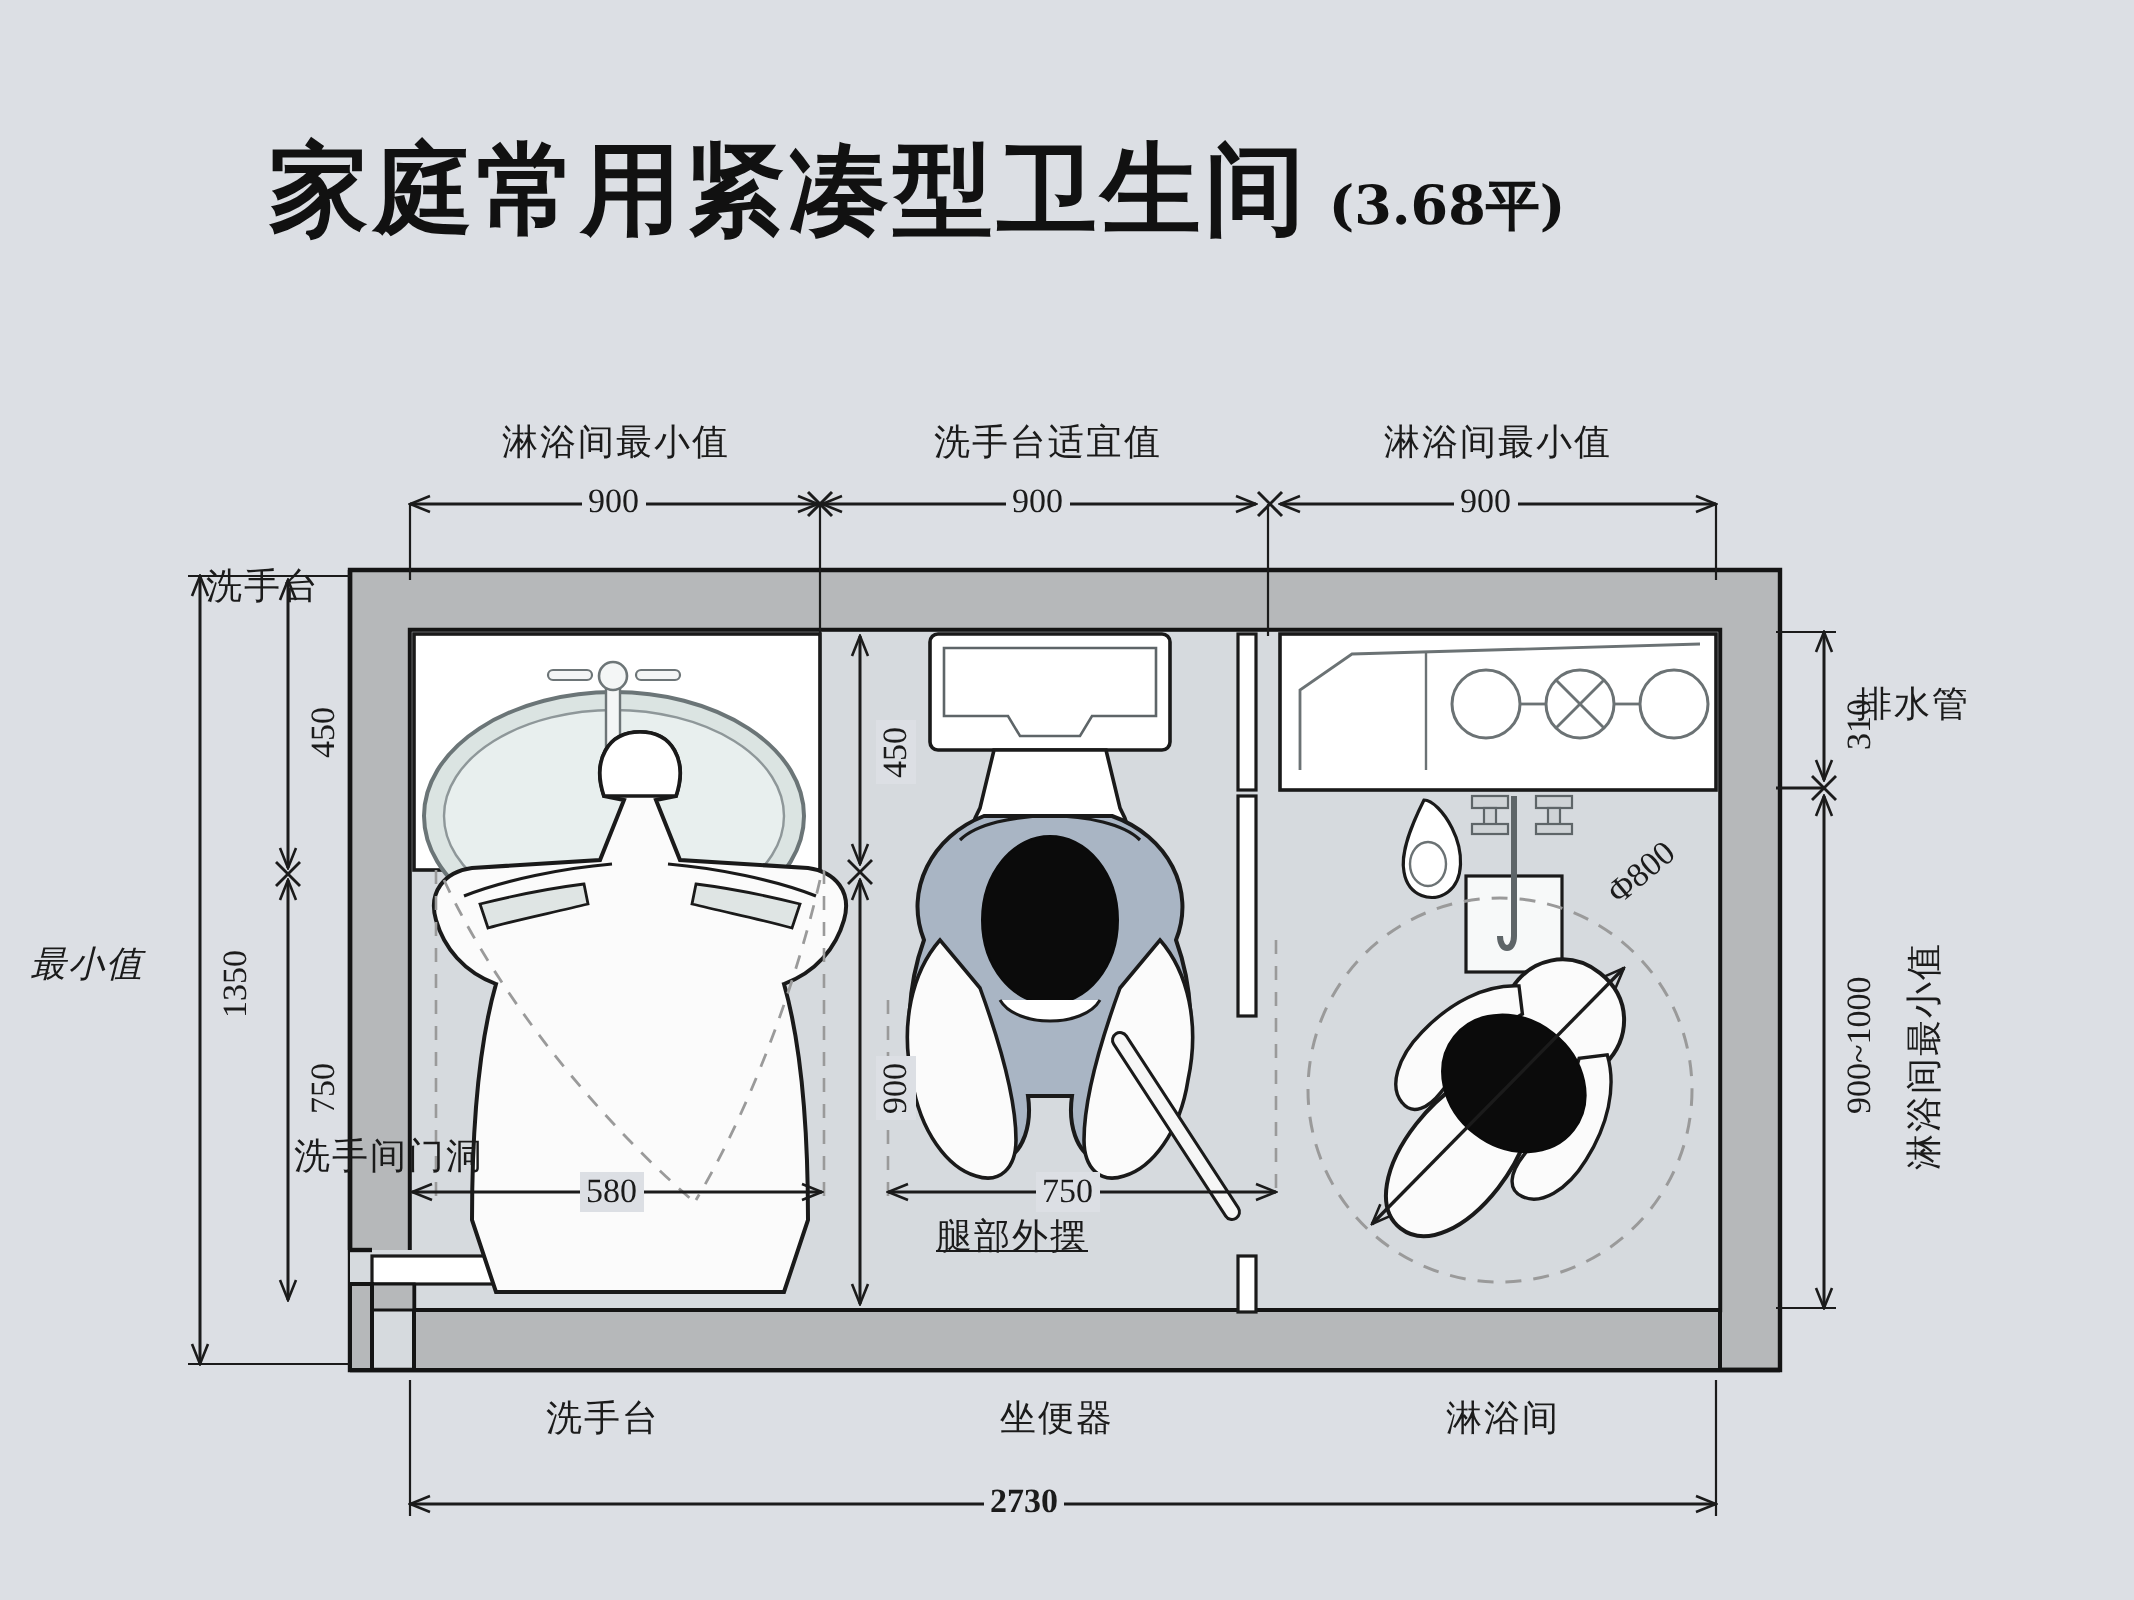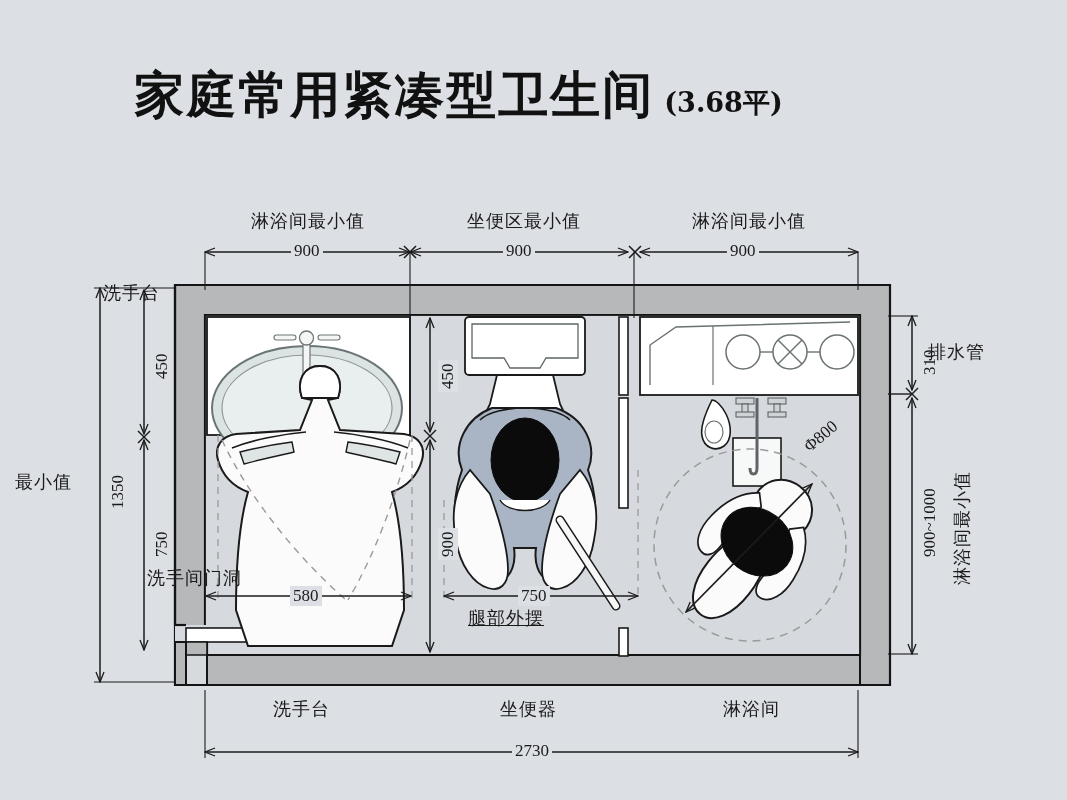--- a/index.html
+++ b/index.html
@@ -281,29 +281,29 @@
       <line x1="205" y1="752" x2="858" y2="752" stroke="#1b1b1b" stroke-width="1.5" marker-start="url(#arrStart)" marker-end="url(#arrEnd)"></line>
       <g stroke="#1b1b1b" stroke-width="1.1">
         <line x1="205" y1="690" x2="205" y2="758"></line>
         <line x1="858" y1="690" x2="858" y2="758"></line>
       </g>
     </g>
 
   </svg>
 
   <div class="lbl cn" style="left:251px;top:209px;">淋浴间最小值</div>
-  <div class="lbl cn" style="left:467px;top:209px;">坐便区最小值</div>
+  <div class="lbl cn" style="left:467px;top:209px;">洗手台适宜值</div>
   <div class="lbl cn" style="left:692px;top:209px;">淋浴间最小值</div>
 
   <div class="lbl num boxed-num" style="left:291px;top:241px;">900</div>
   <div class="lbl num boxed-num" style="left:503px;top:241px;">900</div>
   <div class="lbl num boxed-num" style="left:727px;top:241px;">900</div>
 
   <div class="lbl cn" style="left:103px;top:281px;">洗手台</div>
-  <div class="lbl cn" style="left:15px;top:470px;">最小值</div>
+  <div class="lbl cn" style="left:15px;top:470px;font-style:italic;">最小值</div>
   <div class="lbl num rot90 boxed-num" style="left:108px;top:512px;">1350</div>
   <div class="lbl num rot90 boxed-num" style="left:152px;top:382px;">450</div>
   <div class="lbl num rot90 boxed-num" style="left:152px;top:560px;">750</div>
   <div class="lbl cn" style="left:147px;top:530px;margin-top:36px;">洗手间门洞</div>
 
   <div class="lbl num rot90 boxed-num" style="left:438px;top:392px;">450</div>
   <div class="lbl num rot90 boxed-num" style="left:438px;top:560px;">900</div>
 
   <div class="lbl num boxed-num" style="left:290px;top:586px;">580</div>
 
@@ -314,15 +314,15 @@
 
   <div class="lbl num rot90 boxed-num" style="left:920px;top:378px;">310</div>
   <div class="lbl cn" style="left:928px;top:340px;text-align:center;">排水管</div>
   <div class="lbl num rot90 boxed-num" style="left:920px;top:560px;">900~1000</div>
   <div class="lbl cn rot-title" style="left:950px;top:585px;">淋浴间最小值</div>
 
   <div class="lbl cn" style="left:273px;top:697px;">洗手台</div>
   <div class="lbl cn" style="left:500px;top:697px;">坐便器</div>
   <div class="lbl cn" style="left:723px;top:697px;text-align:center;">淋浴间</div>
 
-  <div class="lbl num boxed-num" style="left:512px;top:741px;">2730</div>
+  <div class="lbl num boxed-num" style="left:492px;top:741px;font-weight:bold;">2730</div>
 
 </div>
 
 </body></html>

